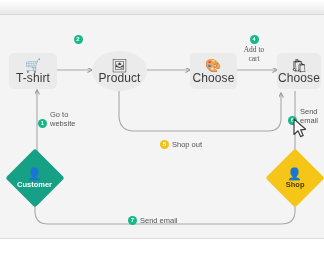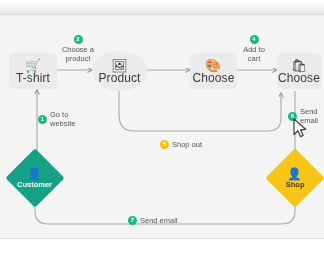--- a/index.html
+++ b/index.html
@@ -101,21 +101,21 @@
   }
   .diamond.teal { background: #16a085; }
   .diamond.teal .dinner { color: #ffffff; }
   .diamond.amber { background: #f5c518; }
   .diamond.amber .dinner { color: #4a3a00; }
 
   
   .elabel {
     position: absolute;
     display: flex;
-    align-items: center;
+    align-items: flex-end;
     gap: 3px;
   }
   .elabel .badge {
     flex: 0 0 auto;
     width: 9px; height: 9px;
     border-radius: 50%;
     color: #fff;
     font-size: 6px;
     line-height: 9px;
     text-align: center;
@@ -201,26 +201,24 @@
 
     <div class="diamond amber" style="left:274px; top:142px; width:42px; height:42px;">
       <div class="dinner">
         <span class="dicon">👤</span>
         <span class="dlabel">Shop</span>
       </div>
     </div>
 
     <div class="elabel centered" style="left:56px; top:19px; width:44px;">
       <span class="badge green">2</span>
-      <span class="etext">Choose a
-product</span>
-    </div>
-
-
-    <div class="elabel centered" style="left:233px; top:19px; width:42px;">
+    </div>
+
+
+    <div class="elabel centered" style="left:233px; top:19px; width:42px;font-family:Liberation Serif, serif;">
       <span class="badge green">4</span>
       <span class="etext">Add to
 cart</span>
     </div>
 
     <div class="elabel" style="left:38px; top:95px; width:48px;">
       <span class="badge green">1</span>
       <span class="etext">Go to
 website</span>
     </div>

